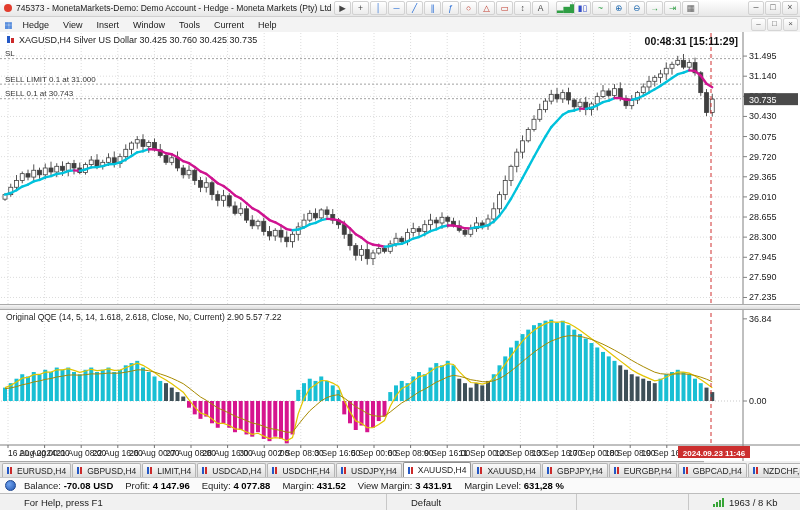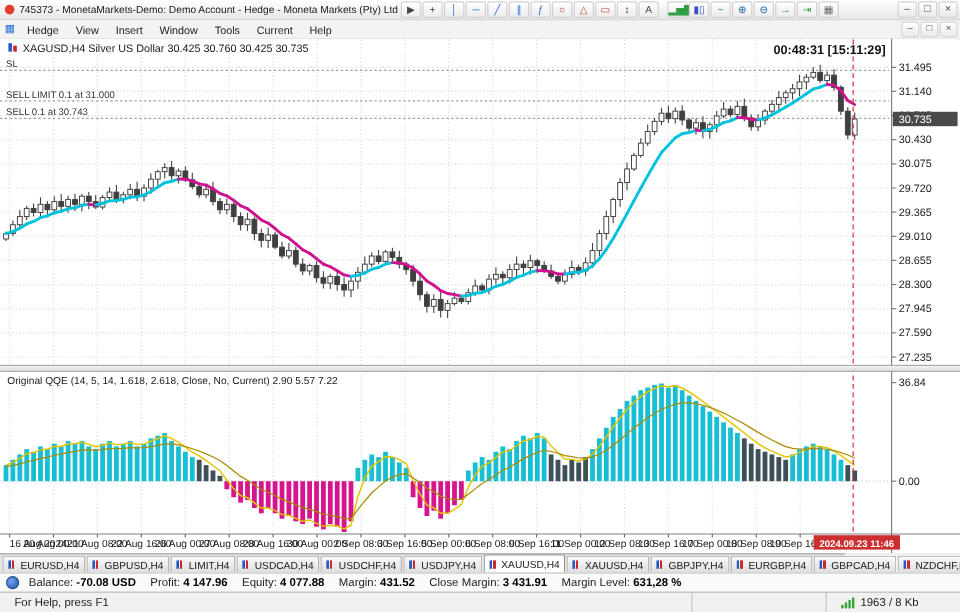--- a/index.html
+++ b/index.html
@@ -36,21 +36,21 @@
   .tabicon{display:inline-block;width:7px;height:7px;margin-right:3px;
            background:linear-gradient(90deg,#2458c5 0 2px,transparent 2px 3px,#cc2a2a 3px 5px,transparent 5px)}
   .acctbar{position:absolute;top:477px;left:0;width:800px;height:16px;background:#fafafa;border-top:1px solid #c6c6c6;
            display:flex;align-items:center;font-size:9.5px;box-sizing:border-box;padding-left:5px}
   .acct-icon{width:9px;height:9px;border-radius:50%;background:radial-gradient(circle at 35% 35%,#6fa3ef,#2456b0);
              border:1px solid #1d468f;margin-right:8px;flex:0 0 auto}
   .acct-pair{margin-right:12px;white-space:nowrap}
   .acct-pair b{color:#000}
   .statusbar{position:absolute;top:493px;left:0;width:800px;height:17px;background:#f1f1f1;border-top:1px solid #bdbdbd;
              box-sizing:border-box;font-size:9.5px;color:#222}
-  .seg{position:absolute;top:0;height:16px;display:flex;align-items:center;padding-left:12px;box-sizing:border-box;
+  .seg{position:absolute;top:0;height:16px;display:flex;align-items:center;padding-left:24px;box-sizing:border-box;
        border-left:1px solid #c8c8c8}
   .seg.first{border-left:none}
   .sig{display:inline-flex;align-items:flex-end;margin-right:4px}
   .sig i{display:inline-block;width:2px;background:#37a537;margin-right:1px}
 </style>
 </head>
 <body>
 
 <div class="titlebar">
   <span class="title-dot"></span>
@@ -789,27 +789,30 @@
       <span>NZDCHF,H4</span>
     </span>
   </div>
 
 <div class="acctbar" id="acctbar">
   <span class="acct-icon"></span>
 <span class="acct-pair"><span>Balance: </span><b>-70.08 USD</b></span>
     <span class="acct-pair"><span>Profit: </span><b>4 147.96</b></span>
     <span class="acct-pair"><span>Equity: </span><b>4 077.88</b></span>
     <span class="acct-pair"><span>Margin: </span><b>431.52</b></span>
-    <span class="acct-pair"><span>Close Margin: </span><b>3 431.91</b></span>
+    <span class="acct-pair"><span>View Margin: </span><b>3 431.91</b></span>
     <span class="acct-pair"><span>Margin Level: </span><b>631,28 %</b></span>
   </div>
 
 <div class="statusbar">
   <div class="seg first" style="left:0;width:386px">
     <span>For Help, press F1</span>
+  </div>
+  <div class="seg" style="left:386px;width:190px">
+    <span>Default</span>
   </div>
   <div class="seg" style="left:576px;width:112px"></div>
   <div class="seg" style="left:688px;width:112px">
     <span class="sig">
         <i style="height:3px"></i>
         <i style="height:5px"></i>
         <i style="height:7px"></i>
         <i style="height:9px"></i>
       </span>
     <span>1963 / 8 Kb</span>

